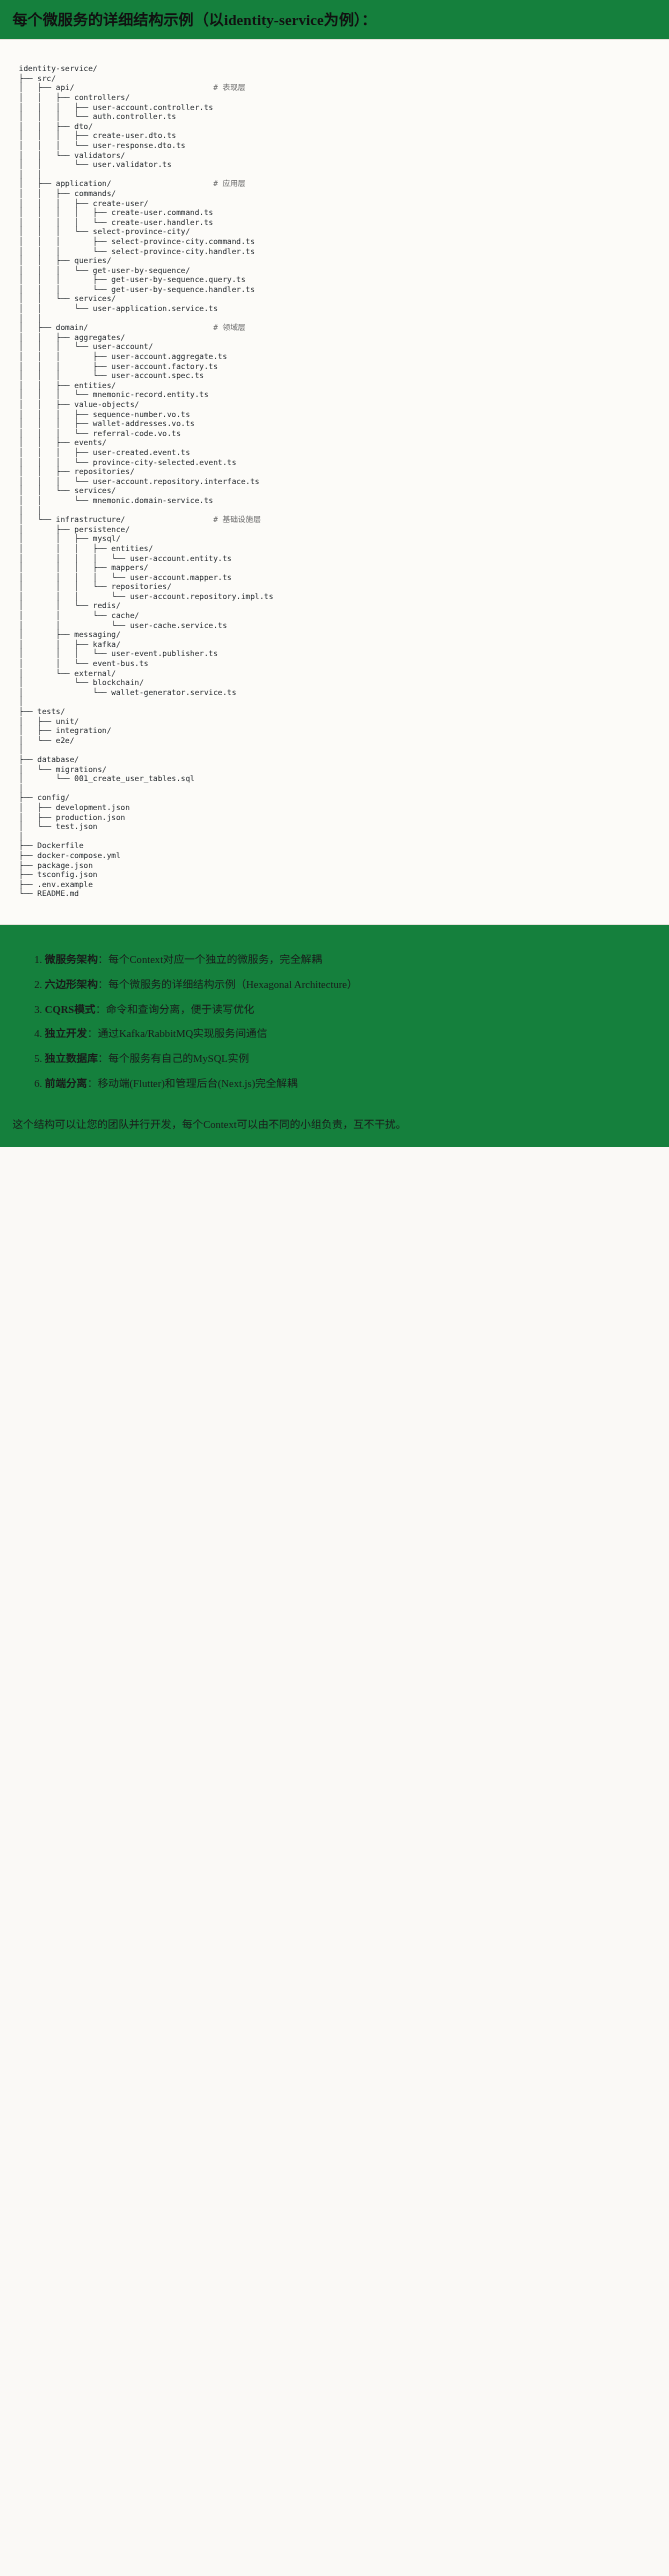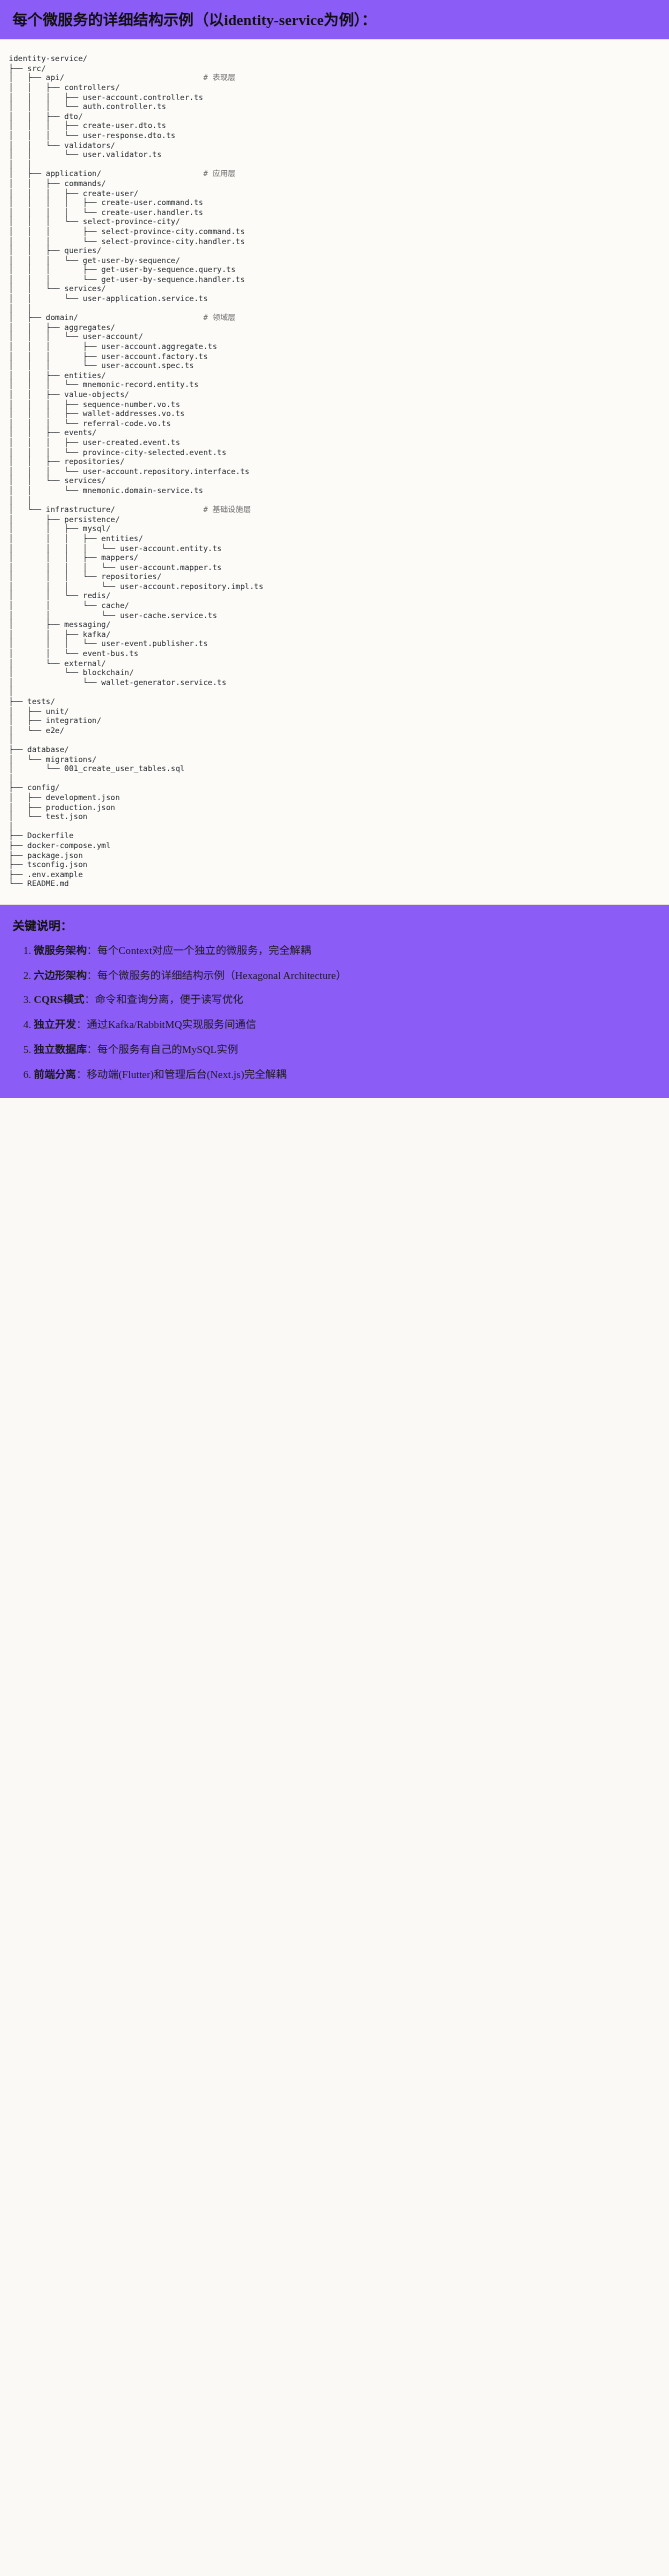--- a/index.html
+++ b/index.html
@@ -10,21 +10,21 @@
   }
   body {
     width: 669px;
     font-family: "Liberation Serif", "DejaVu Serif", serif;
     color: #1a1a1a;
     -webkit-font-smoothing: antialiased;
   }
   .page {
     width: 669px;
     box-sizing: border-box;
-    background: #8b5cf6;
+    background: #15803d;
     padding: 0;
   }
   
   .doc-title {
     font-family: "Liberation Serif", "DejaVu Serif", serif;
     font-weight: bold;
     font-size: 15px;
     line-height: 1.25;
     color: #111111;
     padding: 11.3px 12.5px 8.8px 12.5px;
@@ -39,21 +39,21 @@
   }
   
   .code-wrap {
     background: #fcfbf8;
     border-top: 0.6px solid #e6e3dc;
     border-bottom: 0.6px solid #e6e3dc;
     padding: 13.8px 0 15px 0;
     overflow: hidden;
   }
   pre.tree {
-    margin: 0;
+    margin: 10px;
     padding: 0 8.8px;
     font-family: "DejaVu Sans Mono", "Liberation Mono", monospace;
     font-size: 7.7px;
     line-height: 9.6px;
     color: #24292e;
     white-space: pre;
     tab-size: 4;
   }
   pre.tree .cmt {
     color: #6a6a6a;
@@ -64,21 +64,21 @@
     padding: 11.3px 12.5px 6.3px 12.5px;
   }
   .keys h3 {
     font-family: "Liberation Serif", "DejaVu Serif", serif;
     font-weight: bold;
     font-size: 12px;
     margin: 0 0 8.8px 0;
     color: #111111;
   }
   ol.key-list {
-    margin: 5px;
+    margin: 16px;
     padding: 0 0 0 16.3px;
     list-style: decimal;
   }
   ol.key-list > li {
     font-size: 10.6px;
     line-height: 1.45;
     margin: 0 0 9.4px 0;
     color: #1a1a1a;
   }
   ol.key-list > li b {
@@ -184,21 +184,20 @@
 │
 ├── Dockerfile
 ├── docker-compose.yml
 ├── package.json
 ├── tsconfig.json
 ├── .env.example
 └── README.md</pre>
   </div>
 
   <div class="keys">
-    <h3>关键说明：</h3>
 
     <ol class="key-list">
       <li>
         <b>微服务架构</b><span>：</span><span>每个Context对应一个独立的微服务，完全解耦</span>
       </li>
       <li>
         <b>六边形架构</b><span>：</span><span>每个微服务的详细结构示例（Hexagonal Architecture）</span>
       </li>
       <li>
         <b>CQRS模式</b><span>：</span><span>命令和查询分离，便于读写优化</span>
@@ -208,15 +207,16 @@
       </li>
       <li>
         <b>独立数据库</b><span>：</span><span>每个服务有自己的MySQL实例</span>
       </li>
       <li>
         <b>前端分离</b><span>：</span><span>移动端(Flutter)和管理后台(Next.js)完全解耦</span>
       </li>
     </ol>
   </div>
 
+  <div class="closing">这个结构可以让您的团队并行开发，每个Context可以由不同的小组负责，互不干扰。</div>
 
 </div>
 
 
 </body></html>

